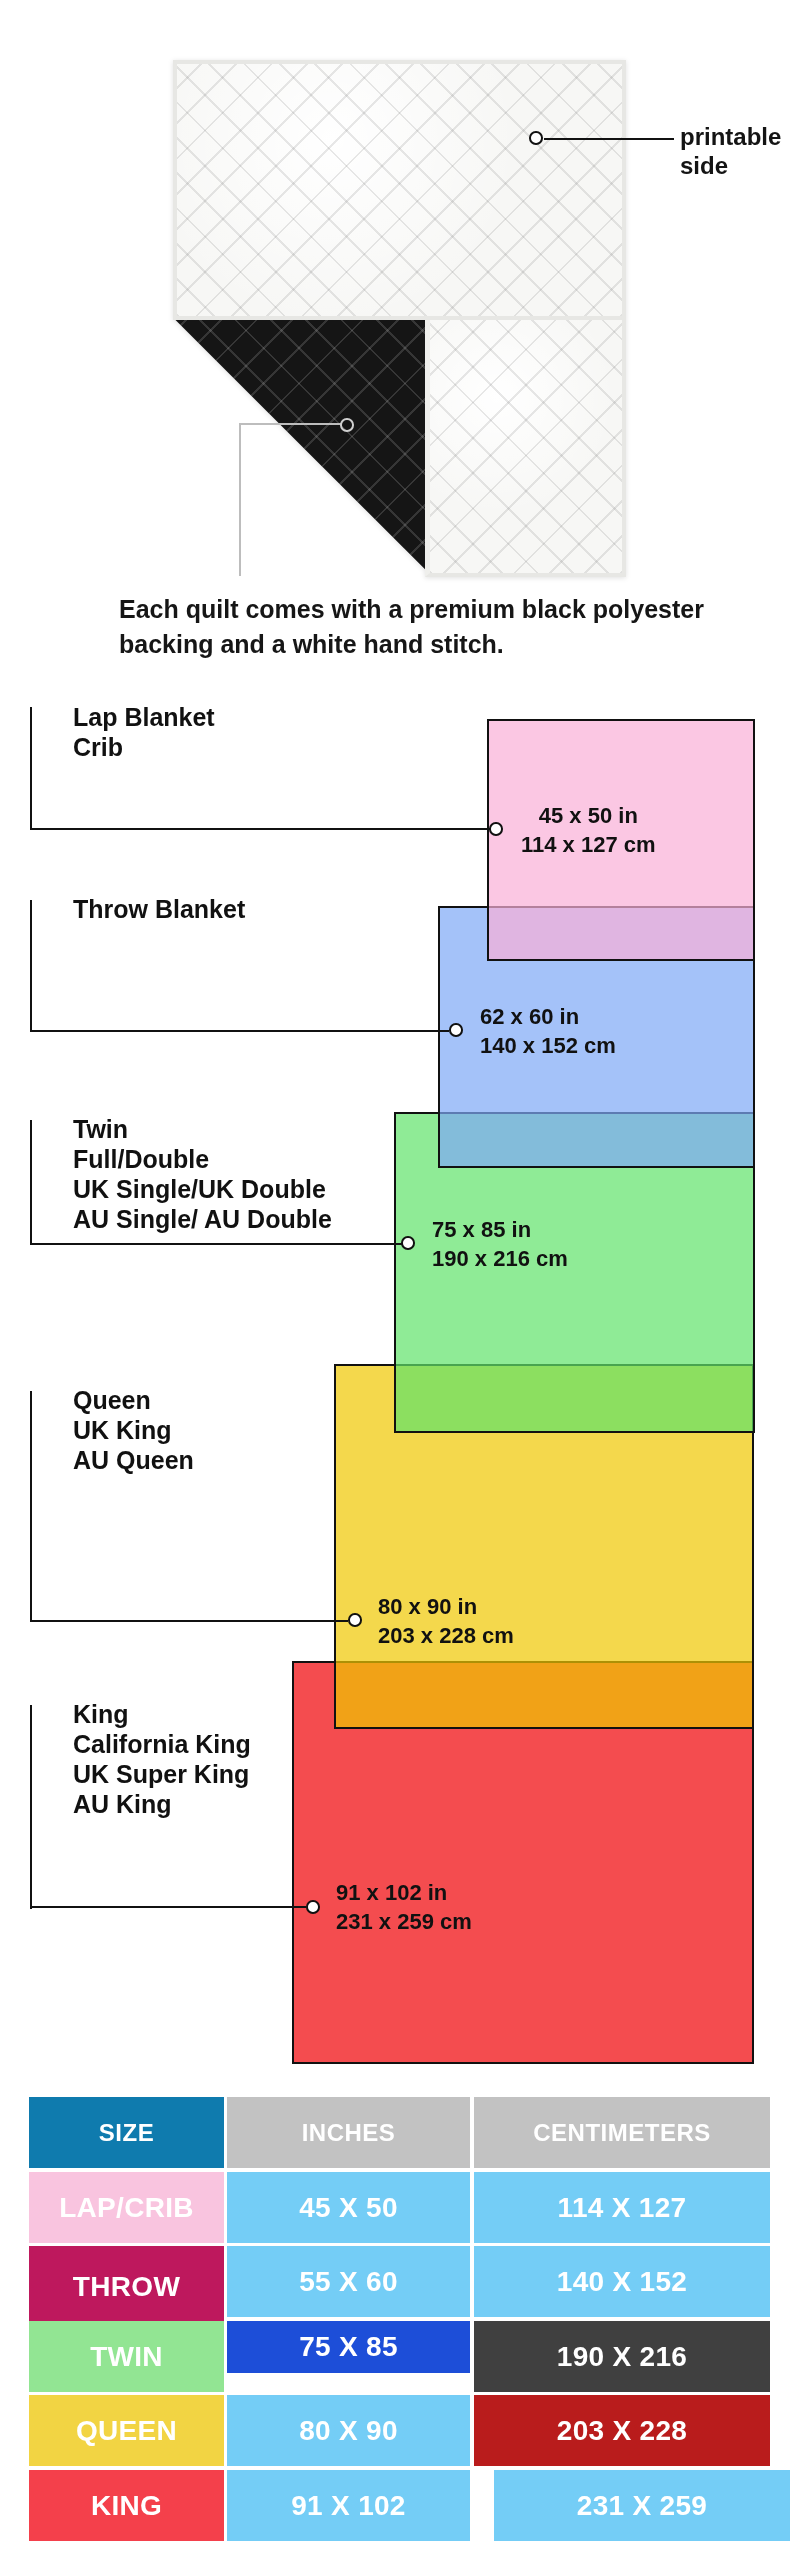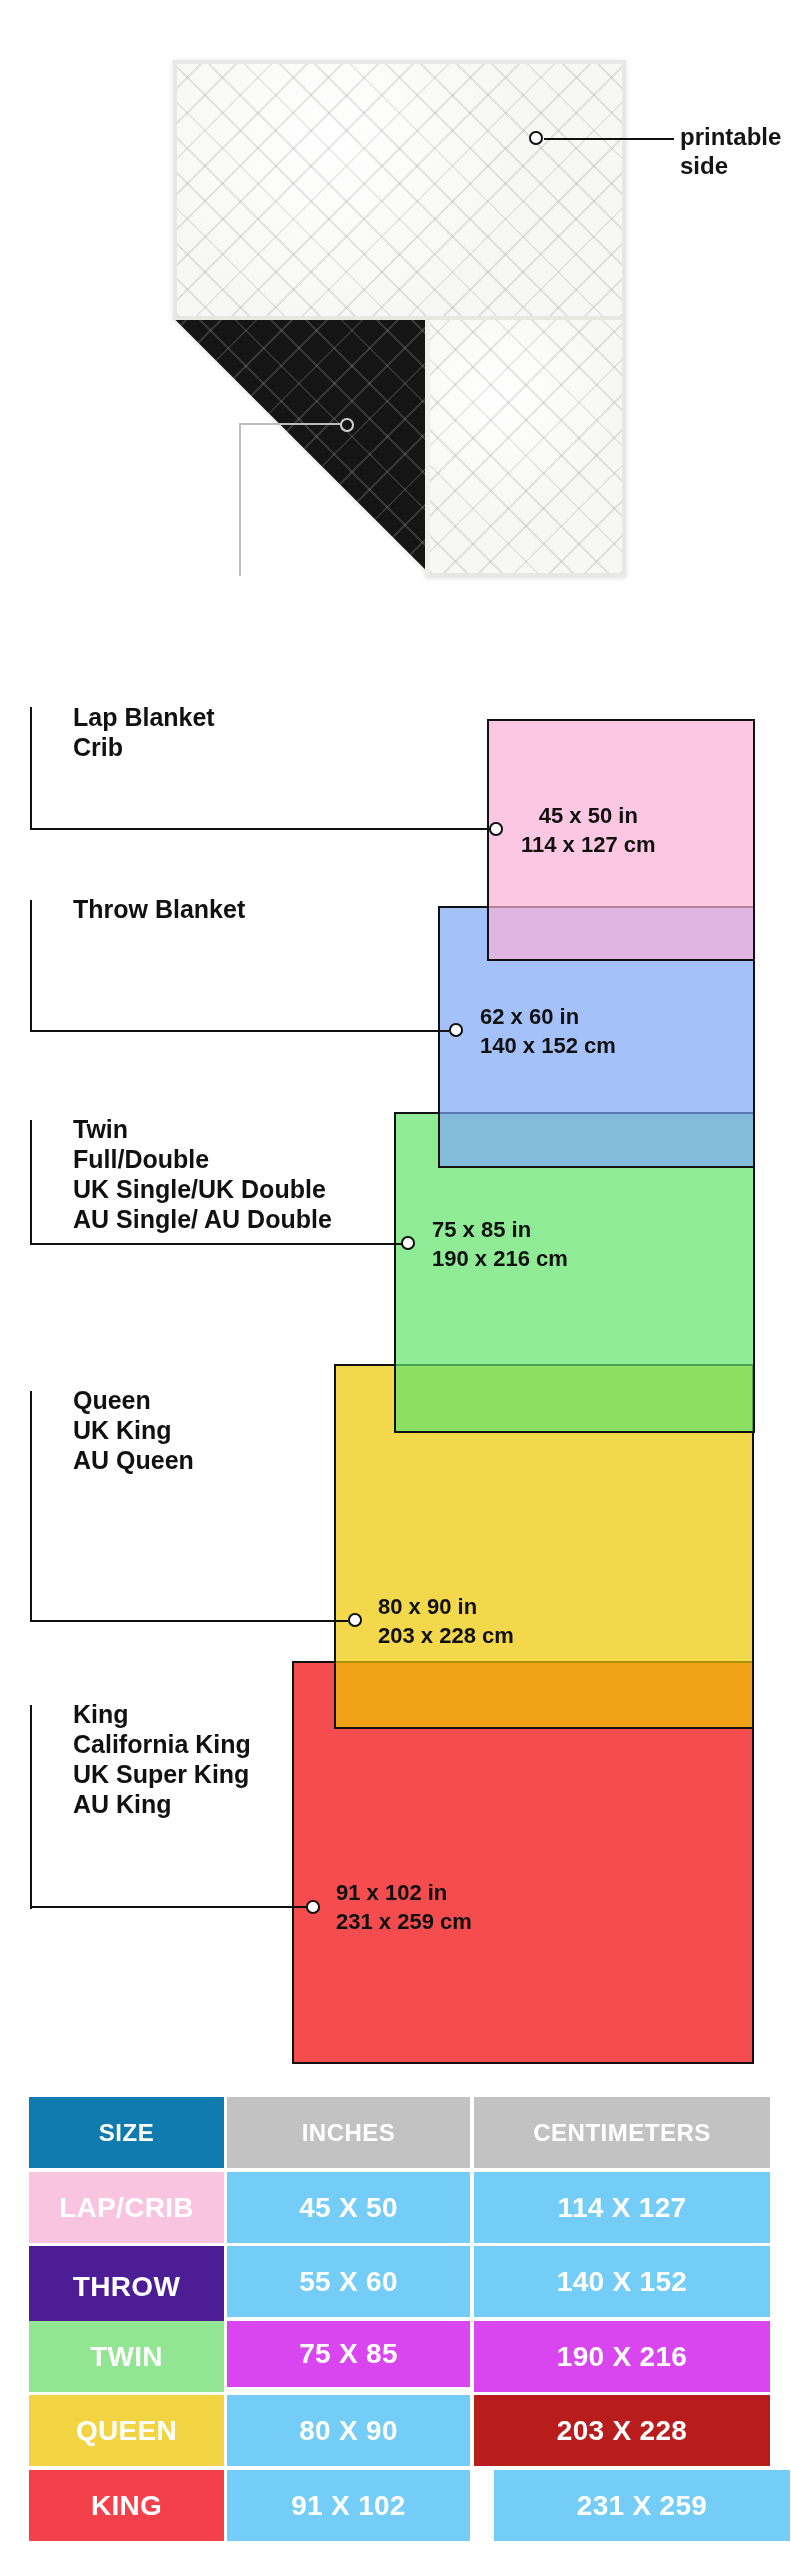--- a/index.html
+++ b/index.html
@@ -55,20 +55,24 @@
   <div class="abs cline" style="left:544px;top:138px;width:130px;height:1.9px;"></div>
   <div class="abs callout-text" style="left:680px;top:122px;">
     <div>printable</div>
     <div>side</div>
   </div>
 
   <div class="abs dot-gray" style="left:340px;top:418px;"></div>
   <div class="abs cline-gray" style="left:240px;top:423px;width:102px;height:1.9px;"></div>
   <div class="abs cline-gray" style="left:239px;top:423px;width:1.9px;height:153px;"></div>
 
+  <div id="caption" class="abs">
+    <div>Each quilt comes with a premium black polyester</div>
+    <div>backing and a white hand stitch.</div>
+  </div>
 
   <div id="diagram">
       <div>
         <div class="abs size-rect" style="left: 487px; top: 719px; width: 268px; height: 242px; background: rgba(249, 175, 215, 0.7); z-index: 15; border-color: rgb(17, 17, 17);"></div>
         <div class="abs size-label" style="top: 702px;">
           <div>Lap Blanket</div>
           <div>Crib</div>
         </div>
         <div class="abs cline" style="left: 30px; top: 707px; width: 1.9px; height: 123px; background: rgb(17, 17, 17);"></div>
         <div class="abs cline" style="left: 30px; top: 828px; width: 460px; height: 1.9px; background: rgb(17, 17, 17);"></div>
@@ -143,28 +147,28 @@
   <div id="size-table">
       <div class="abs tcell tcell-header" style="left: 29px; top: 2097px; width: 195px; height: 71px; background: rgb(15, 123, 174);">SIZE</div>
       <div class="abs tcell tcell-header" style="left: 227px; top: 2097px; width: 243px; height: 71px; background: rgb(194, 194, 194);">INCHES</div>
       <div class="abs tcell tcell-header" style="left: 474px; top: 2097px; width: 296px; height: 71px; background: rgb(194, 194, 194);">CENTIMETERS</div>
       <div>
         <div class="abs tcell tcell-data" style="left: 29px; top: 2172px; width: 195px; height: 71px; background: rgb(249, 196, 223);">LAP/CRIB</div>
         <div class="abs tcell tcell-data" style="left: 227px; top: 2172px; width: 243px; height: 71px; background: rgb(116, 205, 246);">45 X 50</div>
         <div class="abs tcell tcell-data" style="left: 474px; top: 2172px; width: 296px; height: 71px; background: rgb(116, 205, 246);">114 X 127</div>
       </div>
       <div>
-        <div class="abs tcell tcell-data" style="left: 29px; top: 2246px; width: 195px; height: 82px; background: #4c1d95;">THROW</div>
+        <div class="abs tcell tcell-data" style="left: 29px; top: 2246px; width: 195px; height: 82px; background: #be185d;">THROW</div>
         <div class="abs tcell tcell-data" style="left: 227px; top: 2246px; width: 243px; height: 71px; background: rgb(116, 205, 246);">55 X 60</div>
         <div class="abs tcell tcell-data" style="left: 474px; top: 2246px; width: 296px; height: 71px; background: rgb(116, 205, 246);">140 X 152</div>
       </div>
       <div>
         <div class="abs tcell tcell-data" style="left: 29px; top: 2321px; width: 195px; height: 71px; background: rgb(146, 229, 147);">TWIN</div>
-        <div class="abs tcell tcell-data" style="left: 227px; top: 2321px; width: 243px; height: 66px; background: #d946ef;">75 X 85</div>
-        <div class="abs tcell tcell-data" style="left: 474px; top: 2321px; width: 296px; height: 71px; background: #d946ef;">190 X 216</div>
+        <div class="abs tcell tcell-data" style="left: 227px; top: 2321px; width: 243px; height: 52px; background: #1d4ed8;">75 X 85</div>
+        <div class="abs tcell tcell-data" style="left: 474px; top: 2321px; width: 296px; height: 71px; background: #404040;">190 X 216</div>
       </div>
       <div>
         <div class="abs tcell tcell-data" style="left: 29px; top: 2395px; width: 195px; height: 71px; background: rgb(242, 212, 67);">QUEEN</div>
         <div class="abs tcell tcell-data" style="left: 227px; top: 2395px; width: 243px; height: 71px; background: rgb(116, 205, 246);">80 X 90</div>
         <div class="abs tcell tcell-data" style="left: 474px; top: 2395px; width: 296px; height: 71px; background: #b91c1c;">203 X 228</div>
       </div>
       <div>
         <div class="abs tcell tcell-data" style="left: 29px; top: 2470px; width: 195px; height: 71px; background: rgb(244, 64, 75);">KING</div>
         <div class="abs tcell tcell-data" style="left: 227px; top: 2470px; width: 243px; height: 71px; background: rgb(116, 205, 246);">91 X 102</div>
         <div class="abs tcell tcell-data" style="left: 474px; top: 2470px; width: 296px; height: 71px; background: rgb(116, 205, 246); margin-left: 20px;">231 X 259</div>

